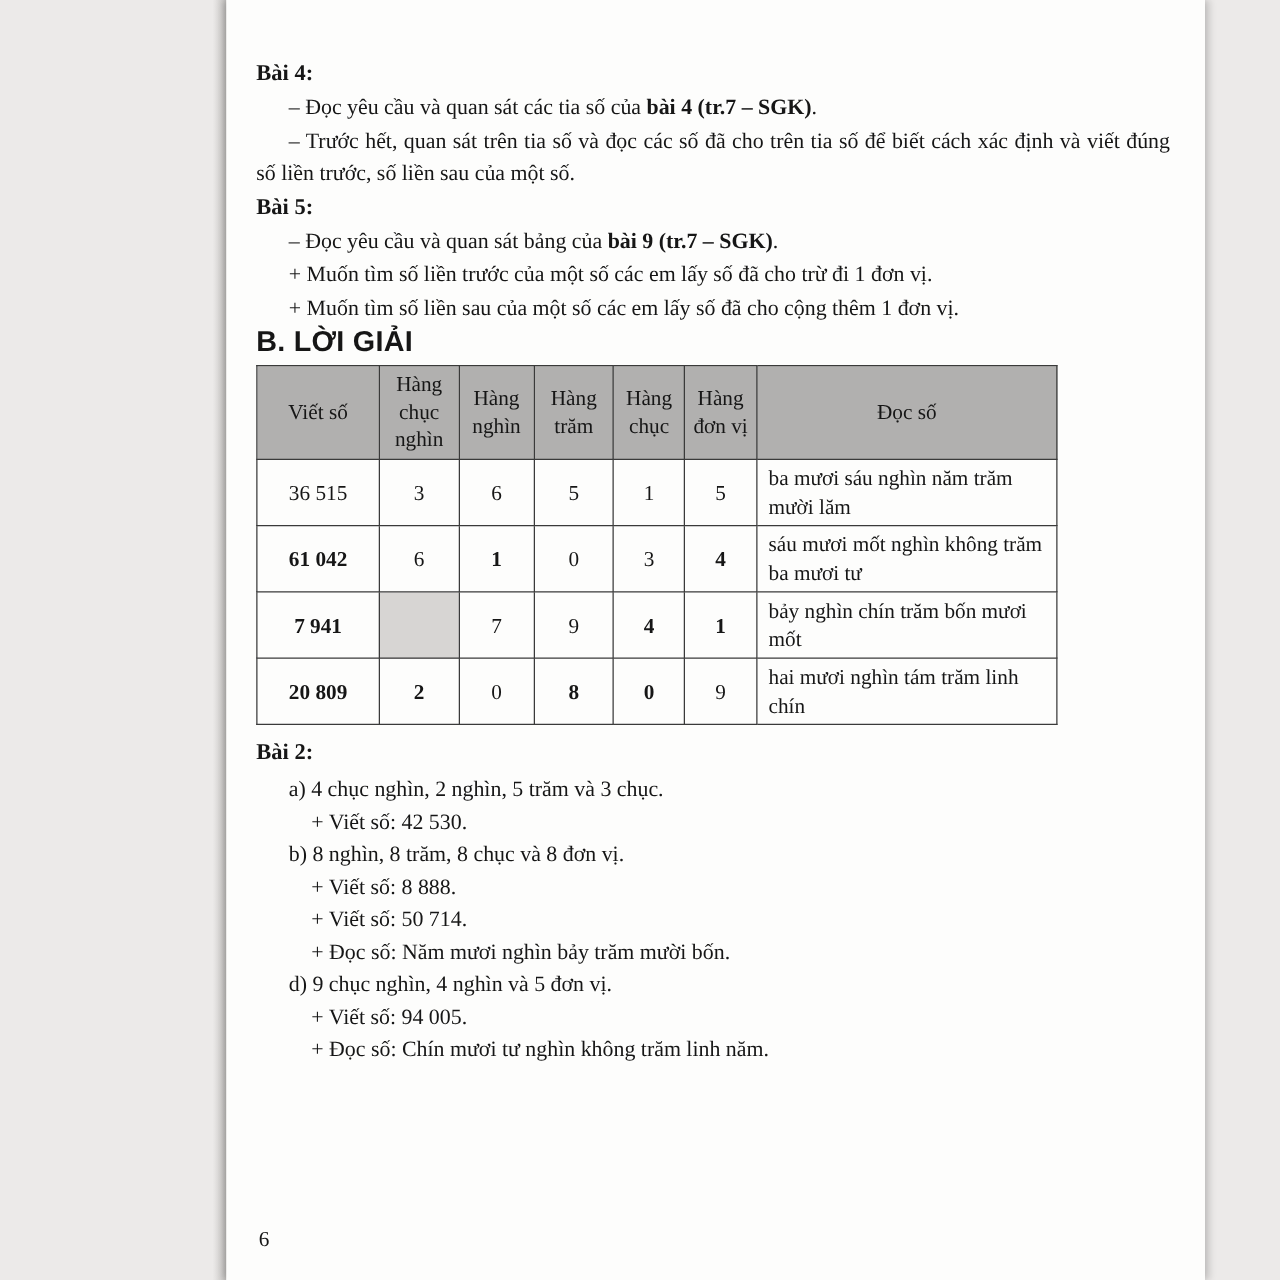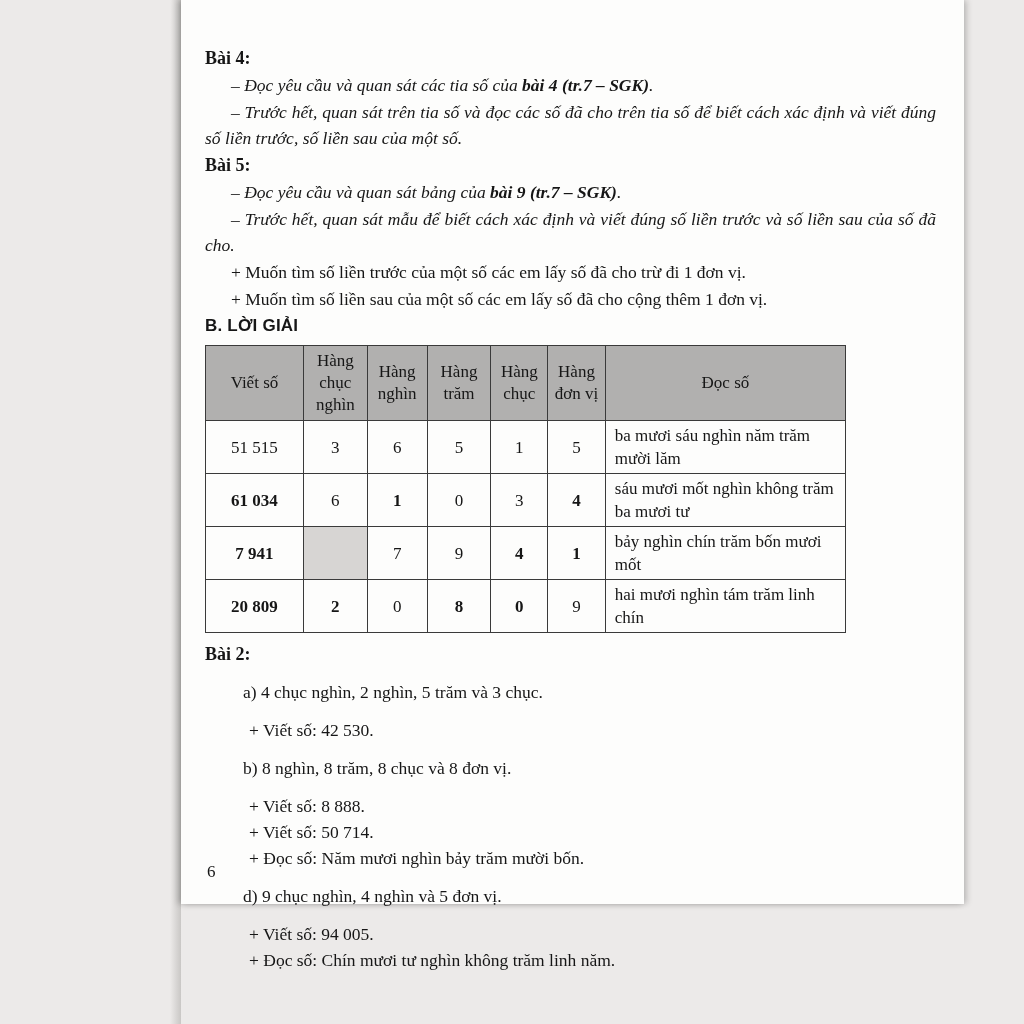--- a/index.html
+++ b/index.html
@@ -7,50 +7,49 @@
     width:1024px;height:1024px;
     background:#eceae9;
     font-family:"Liberation Serif", serif;
     color:#161616;
     position:relative;
     overflow:hidden;
   }
   .page{
     position:absolute;
     left:181px;top:0;
-    width:783px;height:904px;
+    width:783px;height:1024px;
     background:#fdfdfc;
     box-shadow:-3px 0 6px rgba(0,0,0,0.22), 3px 0 6px rgba(0,0,0,0.18);
   }
   .content{
     padding:44px 28px 0 24px;
     font-size:17.5px;
     line-height:26px;
   }
   .heading{
     font-weight:bold;
     font-size:18px;
     margin:1px 0;
   }
   .para{
     margin:0 0 1px 0;
     text-indent:26px;
     text-align:justify;
-    font-style:italic;
   }
   .para b{font-weight:bold;}
   .plain-indent{
     margin:0 0 1px 0;
     text-indent:26px;
     text-align:left;
   }
   .section-b{
     font-family:"Liberation Sans", sans-serif;
     font-weight:bold;
-    font-size:17px;
+    font-size:23px;
     margin:0 0 6px 0;
     letter-spacing:0.2px;
   }
   table.bai1{
     border-collapse:collapse;
     table-layout:fixed;
     width:641px;
     margin:4px 0 8px 0;
     font-size:17px;
   }
@@ -72,21 +71,21 @@
     line-height:23px;
   }
   table.bai1 td.doc{
     text-align:left;
     padding-left:9px;
     padding-right:6px;
   }
   table.bai1 td.bold{font-weight:bold;}
   table.bai1 td.shaded{background:#d7d5d3;}
   .item-label{
-    margin:12px;
+    margin:0;
     text-indent:26px;
   }
   .item-sub{
     margin:0;
     text-indent:44px;
   }
   .bai2-block{margin-top:4px;}
   .page-number{
     position:absolute;
     left:26px;
@@ -107,21 +106,20 @@
 
 <div class="page">
   <div class="content">
 
     <div class="heading">Bài 4:</div>
     <p class="para"><span>– Đọc yêu cầu và quan sát các tia số của </span><b>bài 4 (tr.7 – SGK)</b><span>.</span></p>
     <p class="para">– Trước hết, quan sát trên tia số và đọc các số đã cho trên tia số để biết cách xác định và viết đúng số liền trước, số liền sau của một số.</p>
 
     <div class="heading">Bài 5:</div>
     <p class="para"><span>– Đọc yêu cầu và quan sát bảng của </span><b>bài 9 (tr.7 – SGK)</b><span>.</span></p>
-    <p class="para">– Trước hết, quan sát mẫu để biết cách xác định và viết đúng số liền trước và số liền sau của số đã cho.</p>
     <p class="plain-indent">+ Muốn tìm số liền trước của một số các em lấy số đã cho trừ đi 1 đơn vị.</p>
     <p class="plain-indent">+ Muốn tìm số liền sau của một số các em lấy số đã cho cộng thêm 1 đơn vị.</p>
 
     <div class="section-b">B. LỜI GIẢI</div>
 
 
     <table class="bai1">
       <colgroup>
         <col style="width:95px">
           <col style="width:62px">
@@ -137,30 +135,30 @@
           <th>Hàng chục nghìn</th>
           <th>Hàng nghìn</th>
           <th>Hàng trăm</th>
           <th>Hàng chục</th>
           <th>Hàng đơn vị</th>
           <th>Đọc số</th>
         </tr>
       </thead>
       <tbody>
         <tr>
-          <td>51 515</td>
+          <td>36 515</td>
           <td class="digit">3</td>
           <td class="digit">6</td>
           <td class="digit">5</td>
           <td class="digit">1</td>
           <td class="digit">5</td>
           <td class="doc">ba mươi sáu nghìn năm trăm mười lăm</td>
         </tr>
         <tr>
-          <td class="bold">61 034</td>
+          <td class="bold">61 042</td>
           <td class="digit">6</td>
           <td class="digit bold">1</td>
           <td class="digit">0</td>
           <td class="digit">3</td>
           <td class="digit bold">4</td>
           <td class="doc">sáu mươi mốt nghìn không trăm ba mươi tư</td>
         </tr>
         <tr>
           <td class="bold">7 941</td>
           <td class="digit shaded"></td>

